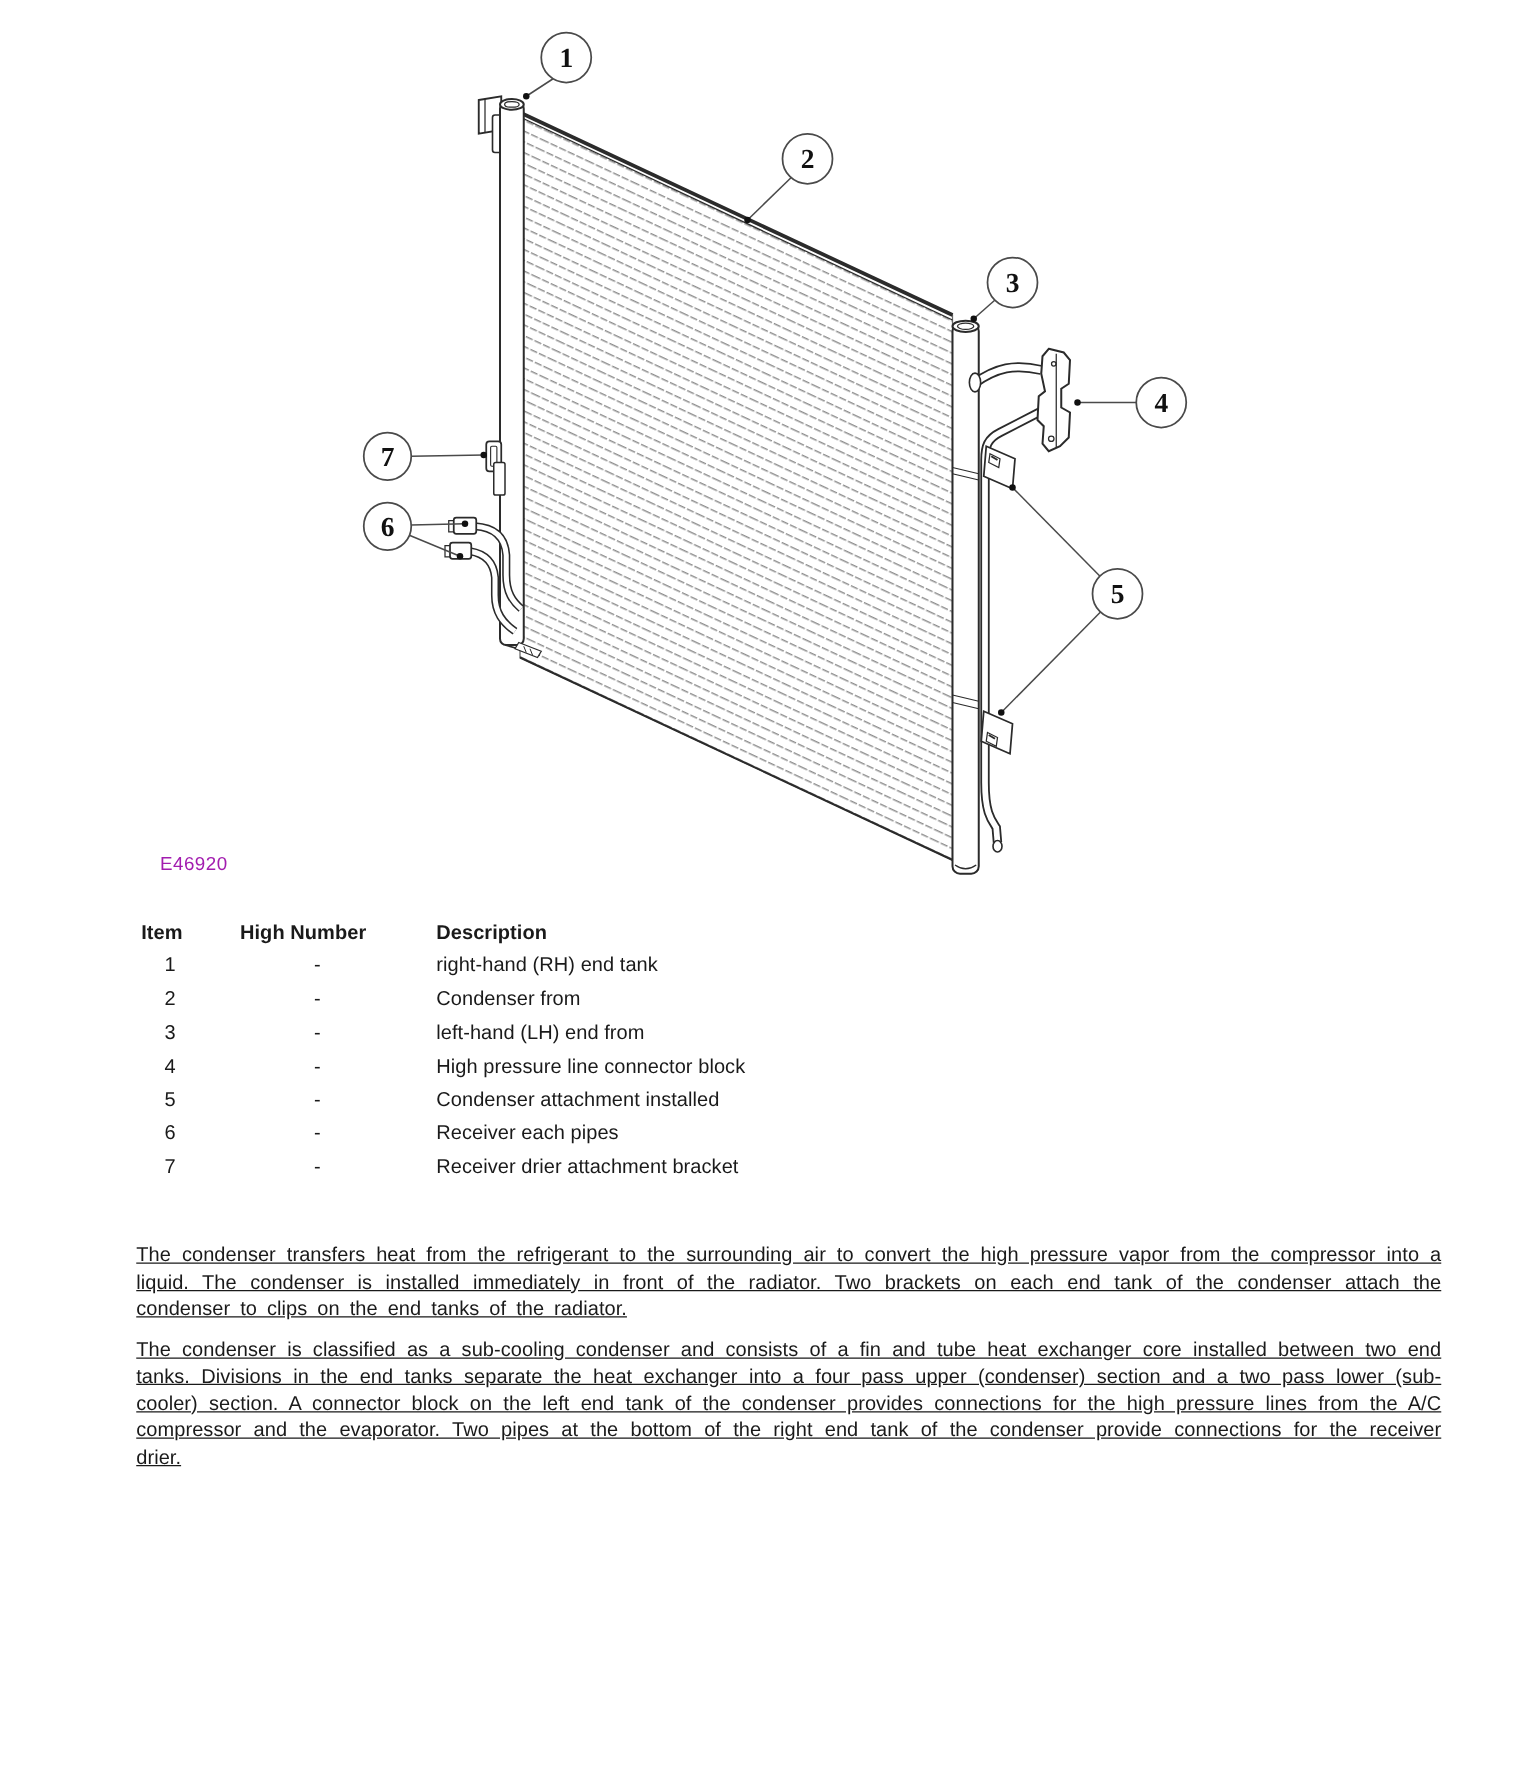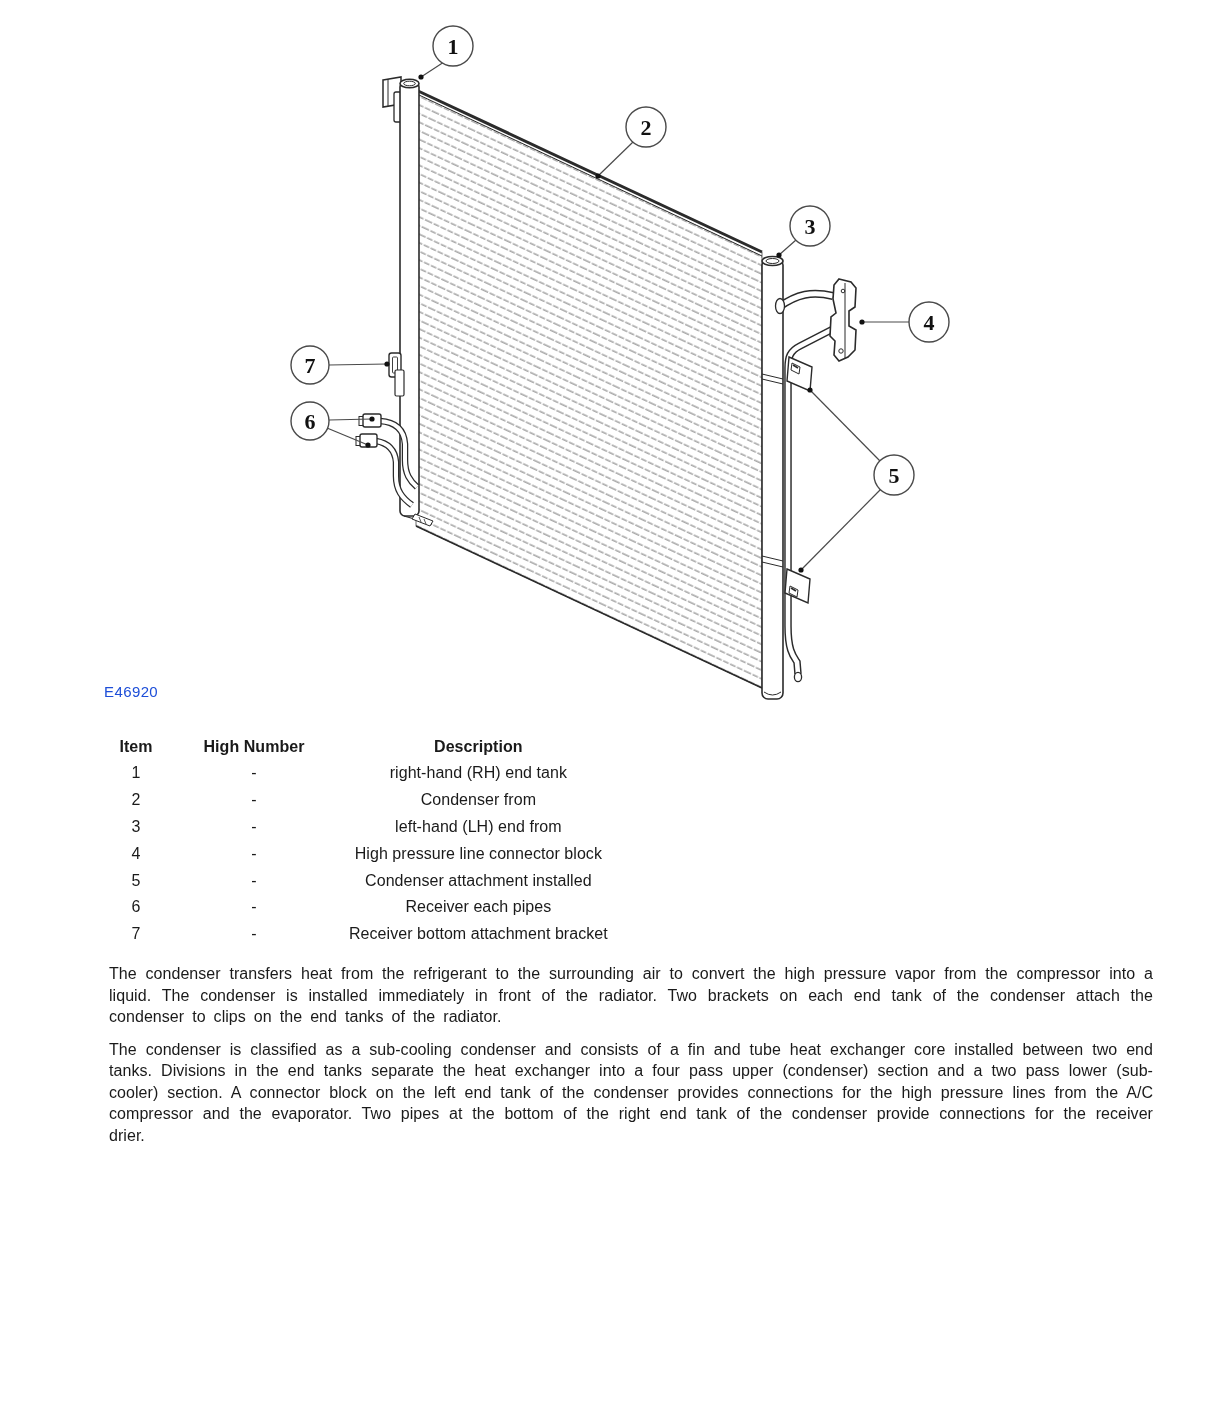--- a/index.html
+++ b/index.html
@@ -1,32 +1,32 @@
 <!DOCTYPE html>
 <html><head>
 <meta charset="utf-8">
 <style>
   html,body{margin:0;padding:0;background:#ffffff;}
   .page{
     position:relative;width:1211px;height:1416px;background:#ffffff;
     font-family:"Liberation Sans",sans-serif;color:#1a1a1a;overflow:hidden;
   }
   .diagram{position:absolute;left:0;top:0;}
-  .figure-id{position:absolute;left:104px;top:683px;font-size:15px;color:#1d4ed8;letter-spacing:.4px;}
+  .figure-id{position:absolute;left:128px;top:683px;font-size:15px;color:#a21caf;letter-spacing:.4px;}
   .parts-table{
     position:absolute;left:113px;top:733px;
     display:grid;grid-template-columns:46px 124px auto;column-gap:33px;
     font-size:16px;letter-spacing:.05px;
   }
   .parts-table .tr{display:contents;}
   .parts-table .th{font-weight:bold;height:27px;line-height:27px;white-space:nowrap;}
   .parts-table .td{height:26.9px;line-height:26.9px;white-space:nowrap;}
   .c-item,.c-part{text-align:center;}
-  .c-desc{text-align:center;}
-  .text-block{position:absolute;left:109px;top:963px;width:1044px;}
+  .c-desc{text-align:left;}
+  .text-block{position:absolute;left:109px;top:994px;width:1044px;text-decoration:underline;}
   .text-block p{
     margin:0;font-size:16px;line-height:21.5px;text-align:justify;
     word-spacing:3.5px;letter-spacing:.05px;color:#1a1a1a;
   }
   .text-block p + p{margin-top:11px;}
   .callout-num{
     font-family:"Liberation Serif",serif;font-weight:bold;font-size:22px;fill:#111;
     text-anchor:middle;
   }
 </style>
@@ -202,21 +202,21 @@
       <div class="td c-desc">Condenser attachment installed</div>
     </div>
     <div class="tr">
       <div class="td c-item">6</div>
       <div class="td c-part">-</div>
       <div class="td c-desc">Receiver each pipes</div>
     </div>
     <div class="tr">
       <div class="td c-item">7</div>
       <div class="td c-part">-</div>
-      <div class="td c-desc">Receiver bottom attachment bracket</div>
+      <div class="td c-desc">Receiver drier attachment bracket</div>
     </div>
   </div>
 
   <div class="text-block">
     <p>The condenser transfers heat from the refrigerant to the surrounding air to convert the high pressure vapor from the compressor into a liquid. The condenser is installed immediately in front of the radiator. Two brackets on each end tank of the condenser attach the condenser to clips on the end tanks of the radiator.</p>
     <p>The condenser is classified as a sub-cooling condenser and consists of a fin and tube heat exchanger core installed between two end tanks. Divisions in the end tanks separate the heat exchanger into a four pass upper (condenser) section and a two pass lower (sub-cooler) section. A connector block on the left end tank of the condenser provides connections for the high pressure lines from the A/C compressor and the evaporator. Two pipes at the bottom of the right end tank of the condenser provide connections for the receiver drier.</p>
   </div>
 
 </div>
 

